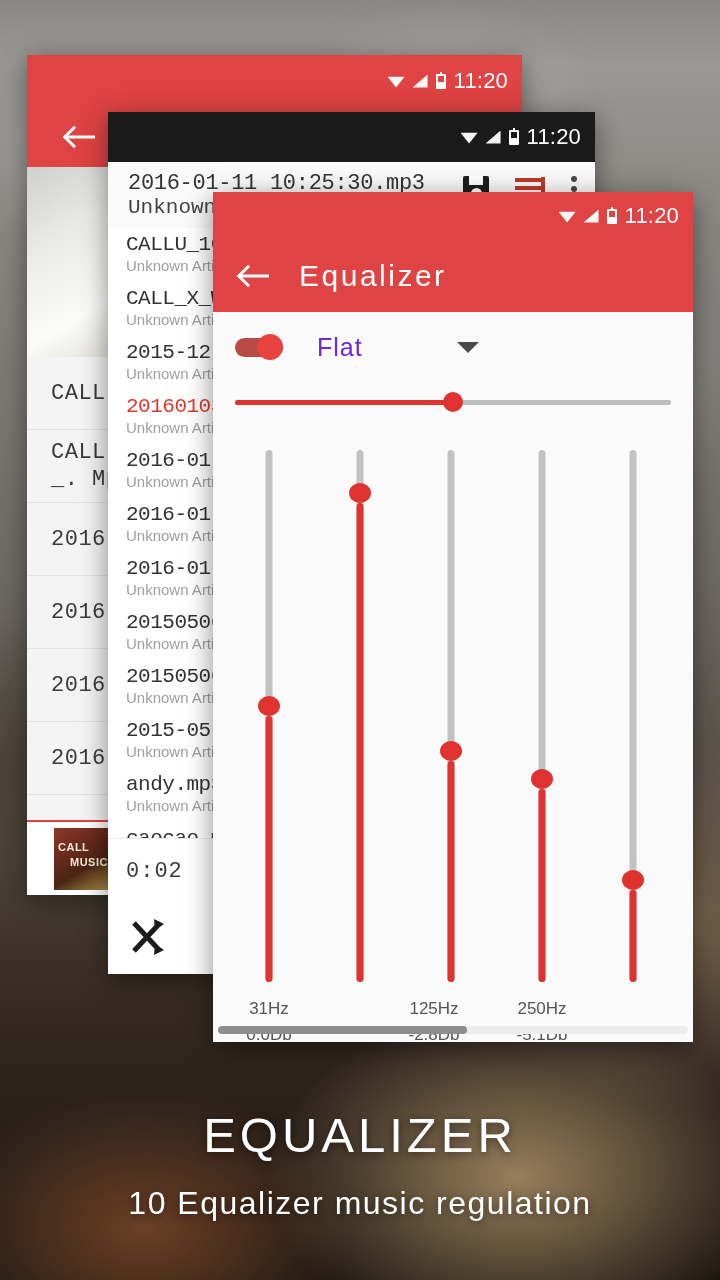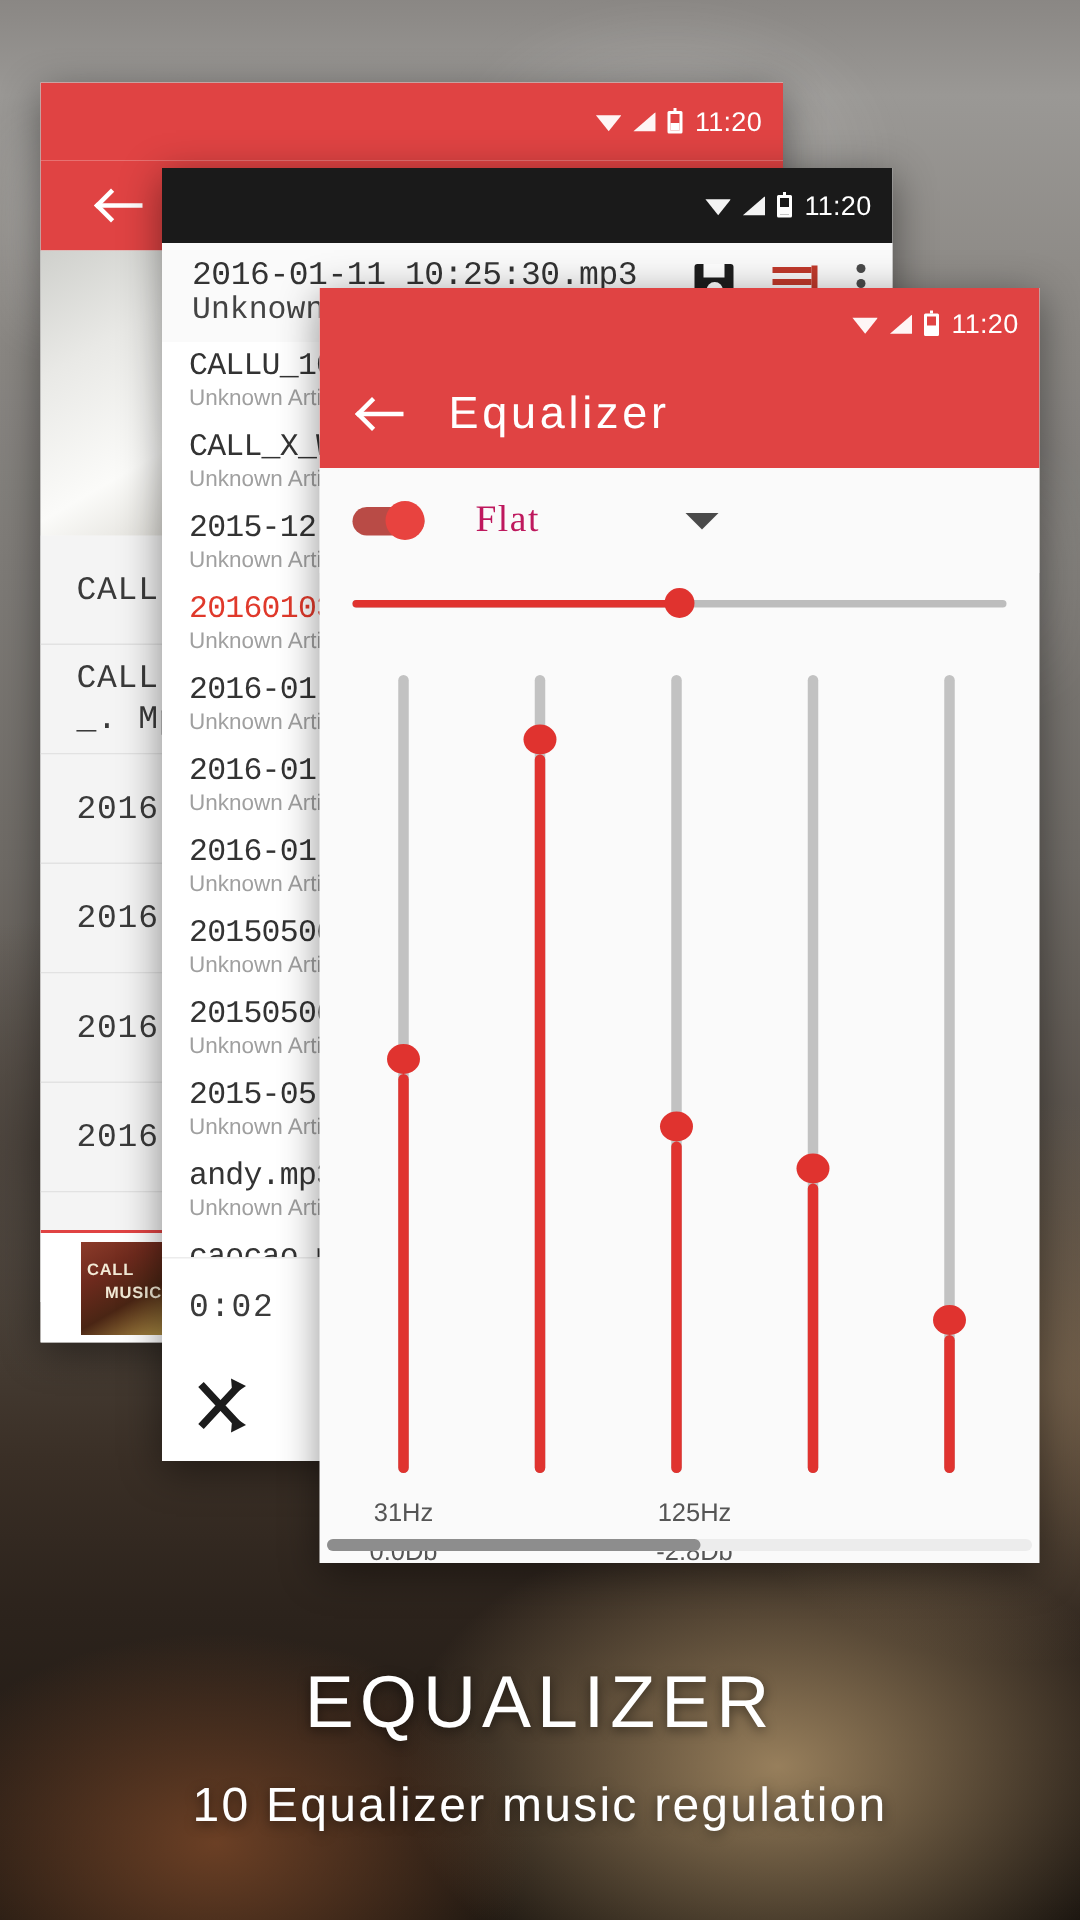--- a/index.html
+++ b/index.html
@@ -36,21 +36,21 @@
   }
 
   
   .win{ position:absolute; background:#fff; overflow:hidden;
         box-shadow:0 6px 26px rgba(0,0,0,.45); }
 
   
   .statusbar{ display:flex; align-items:center; justify-content:flex-end;
               gap:8px; padding:0 14px; font-size:17px; color:#fff;
               font-family:"Liberation Sans", sans-serif; }
-  .sb-time{ font-size:18px; letter-spacing:.2px; }
+  .sb-time{ font-size:22px; letter-spacing:.2px; }
   .ic-wifi{ width:17px; height:13px; position:relative; }
   .ic-wifi:before{ content:""; position:absolute; inset:0;
      background:#fff; clip-path:polygon(50% 100%, 0 18%, 100% 18%); opacity:.95;}
   .ic-sig{ width:15px; height:13px; background:#fff;
      clip-path:polygon(100% 0,100% 100%,0 100%); opacity:.95;}
   .ic-batt{ width:10px; height:15px; border:2px solid #fff; border-radius:1px;
      position:relative; }
   .ic-batt:before{ content:""; position:absolute; left:2px; right:2px;
      top:-4px; height:2px; background:#fff; }
   .ic-batt i{ position:absolute; left:0; right:0; bottom:0; height:45%;
@@ -141,22 +141,22 @@
       padding-left:26px; gap:30px;}
   .eq-title{ color:#fff; font-size:30px; letter-spacing:2.5px;
       font-family:"Liberation Sans", sans-serif;}
   .eq-presetrow{ height:70px; display:flex; align-items:center; padding:0 26px 0 22px;
       background:#fafafa;}
   .switch{ width:55px; height:26px; position:relative;}
   .switch .tr{ position:absolute; left:0; top:4px; width:48px; height:19px;
       border-radius:10px; background:#b94b46;}
   .switch .kn{ position:absolute; left:22px; top:0; width:26px; height:26px;
       border-radius:50%; background:#e8433f;}
-  .preset-name{ margin-left:27px; font-size:25px; color:#be185d;
-      letter-spacing:1px; font-family:Liberation Serif, serif;}
+  .preset-name{ margin-left:27px; font-size:25px; color:#6d28d9;
+      letter-spacing:1px; font-family:Liberation Sans, sans-serif;}
   .caret{ margin-left:auto; margin-right:188px; width:0; height:0;
       border-left:11px solid transparent; border-right:11px solid transparent;
       border-top:11px solid #4a4a4a;}
   .eq-toprow{ height:40px; display:flex; align-items:center; padding:0 22px;}
   .hslider{ position:relative; width:100%; height:22px;}
   .hslider .trk{ position:absolute; left:0; right:0; top:9px; height:5px;
       background:#bdbdbd; border-radius:3px;}
   .hslider .fill{ position:absolute; left:0; top:9px; height:5px;
       background:#e0332f; border-radius:3px;}
   .hslider .thumb{ position:absolute; top:1px; width:20px; height:20px;
@@ -386,23 +386,27 @@
         <span class="vtrk"></span>
         <span class="vfill" style="bottom: 14px; height: calc(19% - 14px);"></span>
         <span class="vthumb" style="bottom: calc(19% - 10px);"></span>
       </div>
     </div>
   <div class="bandlabels" id="bandlabels">
       <div class="blab" style="left: 1px; text-align: center;">
         <span class="hz">31Hz</span>
         <span class="db">0.0Db</span>
       </div>
-      <div class="blab" style="left: 195px;">
+      <div class="blab" style="left: 166px;">
         <span class="hz">125Hz</span>
         <span class="db">-2.8Db</span>
+      </div>
+      <div class="blab" style="left: 274px;">
+        <span class="hz">250Hz</span>
+        <span class="db">-5.1Db</span>
       </div>
     </div>
 
   <div class="hscroll-bg"></div>
   <div class="hscroll" id="hscroll" style="width: 249.1px;"></div>
 </div>
 
 <div id="caption">
   <div id="cap-title">EQUALIZER</div>
   <div id="cap-sub">10 Equalizer music regulation</div>

